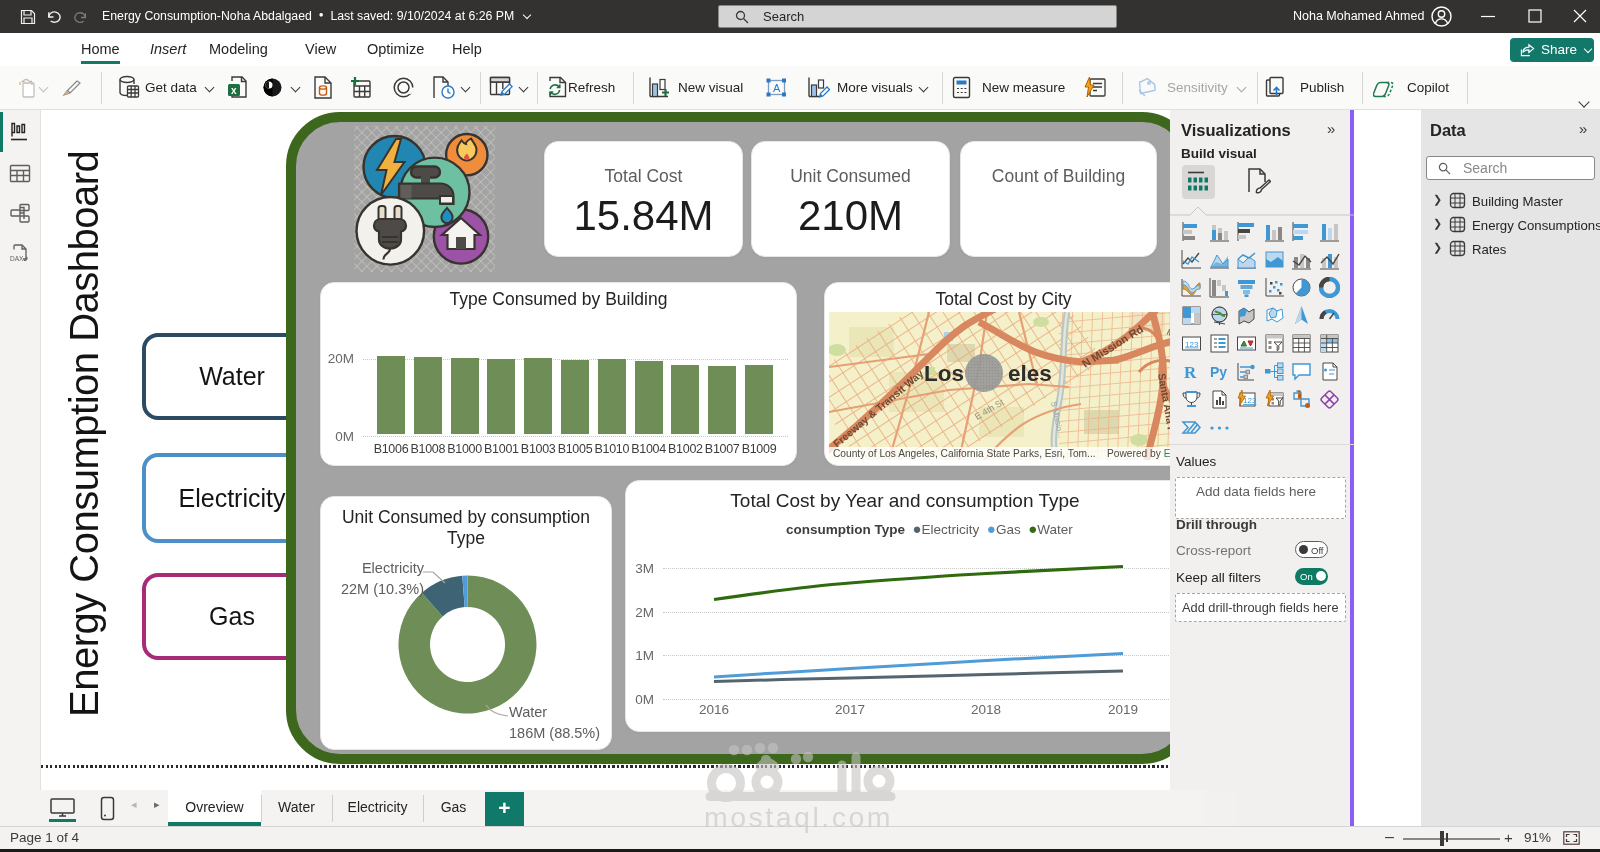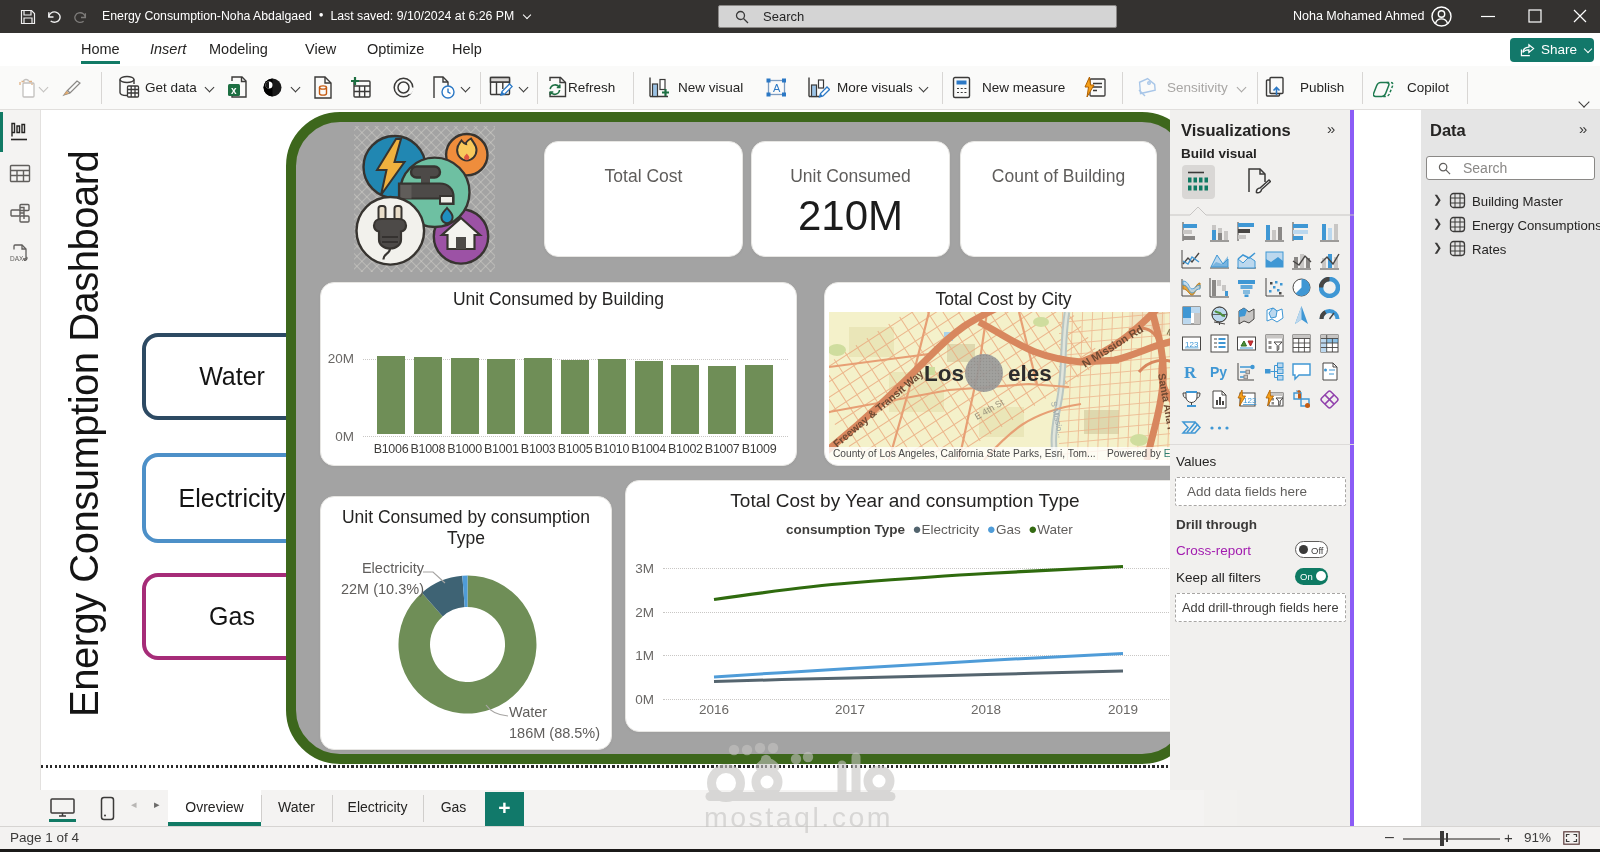--- a/index.html
+++ b/index.html
@@ -344,30 +344,31 @@
             <rect x="26.5" y="84" width="7" height="14" rx="2.5"></rect>
             <rect x="42.5" y="84" width="7" height="14" rx="2.5"></rect>
           </g>
 <path d="M22 103.5c0-4 3-6.5 7-6.5h18c4 0 7 2.5 7 6.5 0 3.5-2.5 5.5-5 6v8c0 5-4.5 9-11 9s-11-4-11-9v-8c-2.5-.5-5-2.5-5-6z" fill="#4d4a48" stroke-width="2.2"></path>
 <path d="M30 115h16M30 120h16" stroke="#2e2b29" stroke-width="1.6"></path>
 <path d="M38 126.5c0 6-7 5-6.5 11" fill="none" stroke-width="2.2"></path>
 </g>
       </svg>
       <div class="card" style="left:248px;top:19px;width:199px;height:116px;">
         <div class="kpit" style="top:24px;">Total Cost</div>
+        <div class="kpiv" style="top:50px;">15.84M</div>
       </div>
       <div class="card" style="left:455px;top:19px;width:199px;height:116px;">
         <div class="kpit" style="top:24px;">Unit Consumed</div>
         <div class="kpiv" style="top:50px;">210M</div>
       </div>
       <div class="card" style="left:664px;top:19px;width:197px;height:116px;">
         <div class="kpit" style="top:24px;">Count of Building</div>
       </div>
       <div class="card" style="left:24px;top:160px;width:477px;height:184px;">
-        <div class="ctitle" style="top:6px;">Unit Consumed by Building</div>
+        <div class="ctitle" style="top:6px;">Type Consumed by Building</div>
         <div class="gridline" style="left:42px;top:75.5px;width:425px;"></div>
         <div class="gridline" style="left:42px;top:153px;width:425px;"></div>
         <div class="axlab" style="left:5px;top:68px;width:28px;text-align:right;">20M</div>
         <div class="axlab" style="left:5px;top:146px;width:28px;text-align:right;">0M</div>
         <div class="bar" style="left:56.0px;height:77.9px;bottom:31px;"></div>
         <div class="blab" style="left:50.0px;top:159px;">B1006</div>
         <div class="bar" style="left:92.8px;height:77.2px;bottom:31px;"></div>
         <div class="blab" style="left:86.8px;top:159px;">B1008</div>
         <div class="bar" style="left:129.6px;height:75.7px;bottom:31px;"></div>
         <div class="blab" style="left:123.6px;top:159px;">B1000</div>
@@ -885,23 +886,23 @@
       </svg></div>
  <div class="abs" style="left:38.7px;top:306.5px;width:21px;height:21px;"><svg width="21" height="21" viewBox="0 0 21 21" fill="none">
         <g fill="#3f97d4">
           <circle cx="3" cy="11" r="1.6"></circle>
           <circle cx="10.5" cy="11" r="1.6"></circle>
           <circle cx="18" cy="11" r="1.6"></circle>
         </g>
       </svg></div>
  <div class="abs" style="left:0px;top:334px;width:184px;height:1px;background:#dddbd9;"></div>
  <div class="abs" style="left:6px;top:344px;font-size:13.5px;color:#252423;">Values</div>
- <div class="dashedbox" style="left:5px;top:367px;width:171px;height:29px;line-height:27px;padding-left:11px;">Add data fields here</div>
+ <div class="dashedbox" style="left:5px;top:367px;width:171px;height:42px;line-height:27px;padding-left:20px;">Add data fields here</div>
  <div class="abs" style="left:6px;top:407px;font-size:13.5px;font-weight:bold;color:#3b3a39;">Drill through</div>
- <div class="abs" style="left:6px;top:433px;font-size:13.5px;color:#a21caf;">Cross-report</div>
+ <div class="abs" style="left:6px;top:433px;font-size:13.5px;color:#737373;">Cross-report</div>
  <div class="abs" style="left:125px;top:431px;width:33px;height:17px;border:1px solid #605e5c;border-radius:9px;background:#fff;">
       <div class="abs" style="left:3px;top:3px;width:9px;height:9px;border-radius:50%;background:#3b3a39;"></div>
       <div class="abs" style="left:15px;top:2.5px;font-size:9.5px;color:#3b3a39;">Off</div>
     </div>
  <div class="abs" style="left:6px;top:460px;font-size:13.5px;color:#252423;">Keep all filters</div>
  <div class="abs" style="left:125px;top:458px;width:33px;height:17px;border-radius:9px;background:#0e7a63;">
       <div class="abs" style="left:5px;top:2.5px;font-size:9.5px;color:#fff;">On</div>
       <div class="abs" style="left:21px;top:3px;width:10px;height:10px;border-radius:50%;background:#fff;"></div>
     </div>
  <div class="dashedbox" style="left:5px;top:483px;width:171px;height:29px;line-height:27px;padding-left:6px;color:#3d3c3a;font-size:12.8px;white-space:nowrap;">Add drill-through fields here</div>

